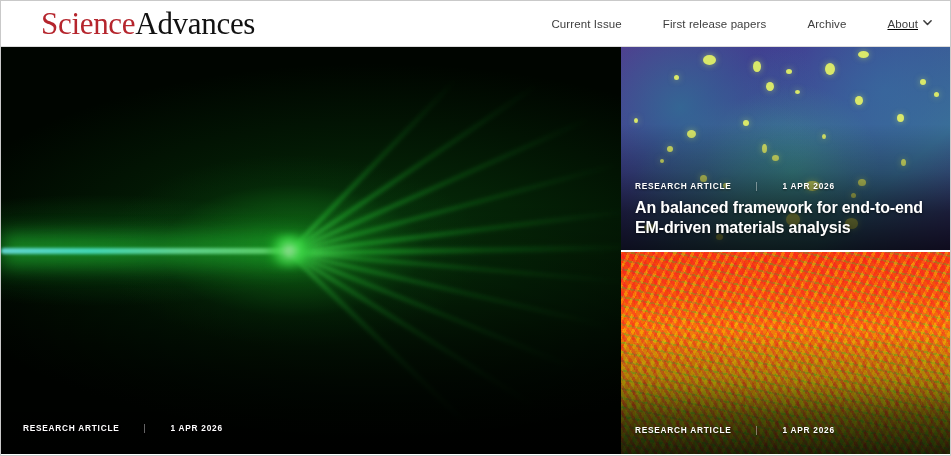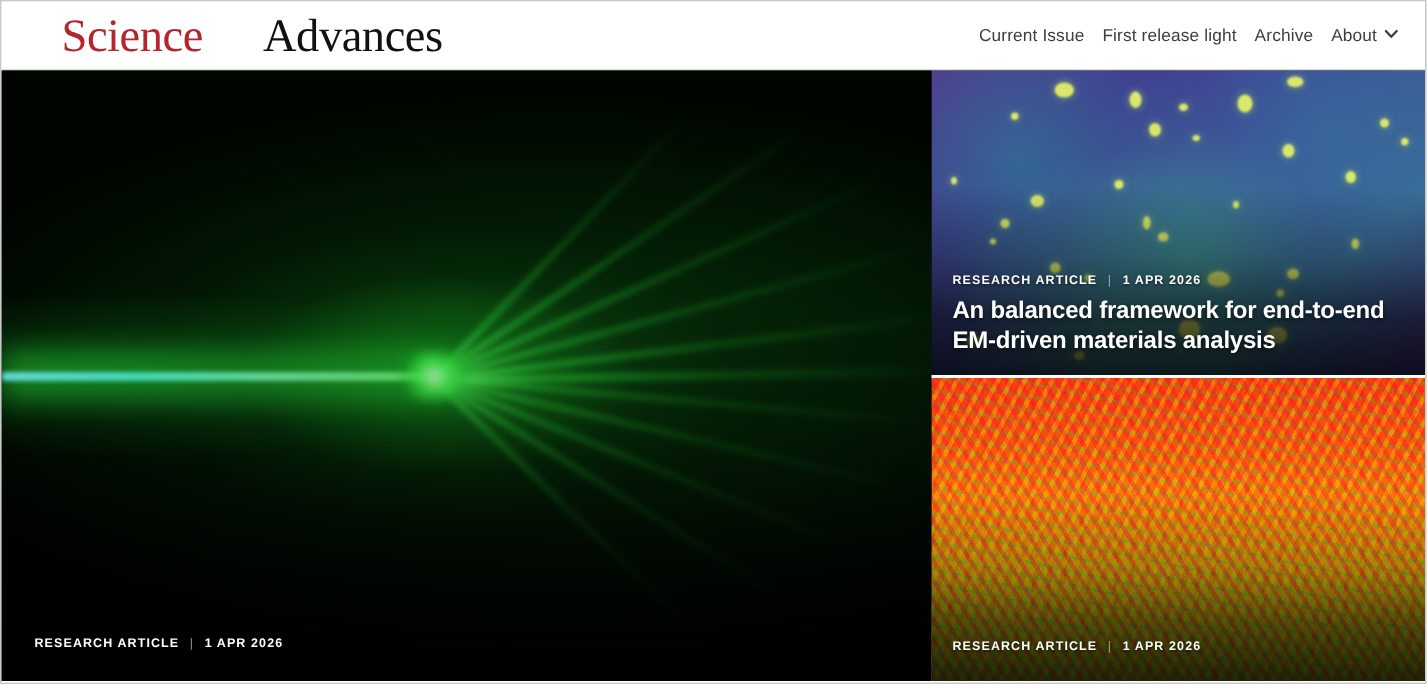--- a/index.html
+++ b/index.html
@@ -34,44 +34,45 @@
 
   .brand {
     font-family: "Liberation Serif", "DejaVu Serif", serif;
     font-size: 31px;
     line-height: 1;
     letter-spacing: -0.3px;
     white-space: nowrap;
     user-select: none;
   }
   .brand .b-science { color: #b5252d; font-weight: 400; margin-top: 48px; }
-  .brand .b-advances { color: #111111; font-weight: 400; margin-left: 40px; }
+  .brand .b-advances { color: #111111; font-weight: 400; }
 
   .nav {
     margin-left: auto;
     display: flex;
     align-items: center;
-    gap: 12px;
+    gap: 41px;
     padding-right: 10px;
   }
 
   .nav-link {
     font-size: 11.5px;
     color: #3d3d3d;
     letter-spacing: 0.1px;
     white-space: nowrap;
     text-decoration: none;
     cursor: pointer;
   }
 
   .nav-about {
     display: flex;
     align-items: center;
     gap: 5px;
     cursor: pointer;
+    text-decoration: underline;
   }
   .chev {
     display: inline-block;
     width: 9px;
     height: 9px;
     position: relative;
     top: -1px;
   }
   .chev svg { display: block; }
 
@@ -127,21 +128,21 @@
     position: absolute;
     left: 0; right: 0; bottom: 0;
     padding: 0 18px 14px 22px;
     color: #fff;
   }
   .card-side .card-text { padding: 0 14px 12px 14px; }
 
   .meta {
     display: flex;
     align-items: center;
-    gap: 7px;
+    gap: 24px;
     font-size: 8.3px;
     font-weight: 700;
     letter-spacing: 0.75px;
     margin-bottom: 7px;
     text-shadow: 0 1px 2px rgba(0,0,0,.6);
   }
   .meta .sep { opacity: 0.55; font-weight: 400; }
 
   .headline {
     font-size: 17.5px;
@@ -251,21 +252,21 @@
 
   <div class="site-header">
 
     <a class="brand">
       <span class="b-science">Science</span><span class="b-advances">Advances</span>
     </a>
 
     <nav class="nav">
 
       <a class="nav-link">Current Issue</a>
-      <a class="nav-link">First release light</a>
+      <a class="nav-link">First release papers</a>
       <a class="nav-link">Archive</a>
 
       <div class="nav-about">
         <span class="nav-link">About</span>
         <span class="chev">
           <svg width="9" height="9" viewBox="0 0 10 10">
               <path d="M1 3 L5 7.2 L9 3" fill="none" stroke="#3d3d3d" stroke-width="1.7" stroke-linecap="round" stroke-linejoin="round"></path>
             </svg>
         </span>
       </div>

